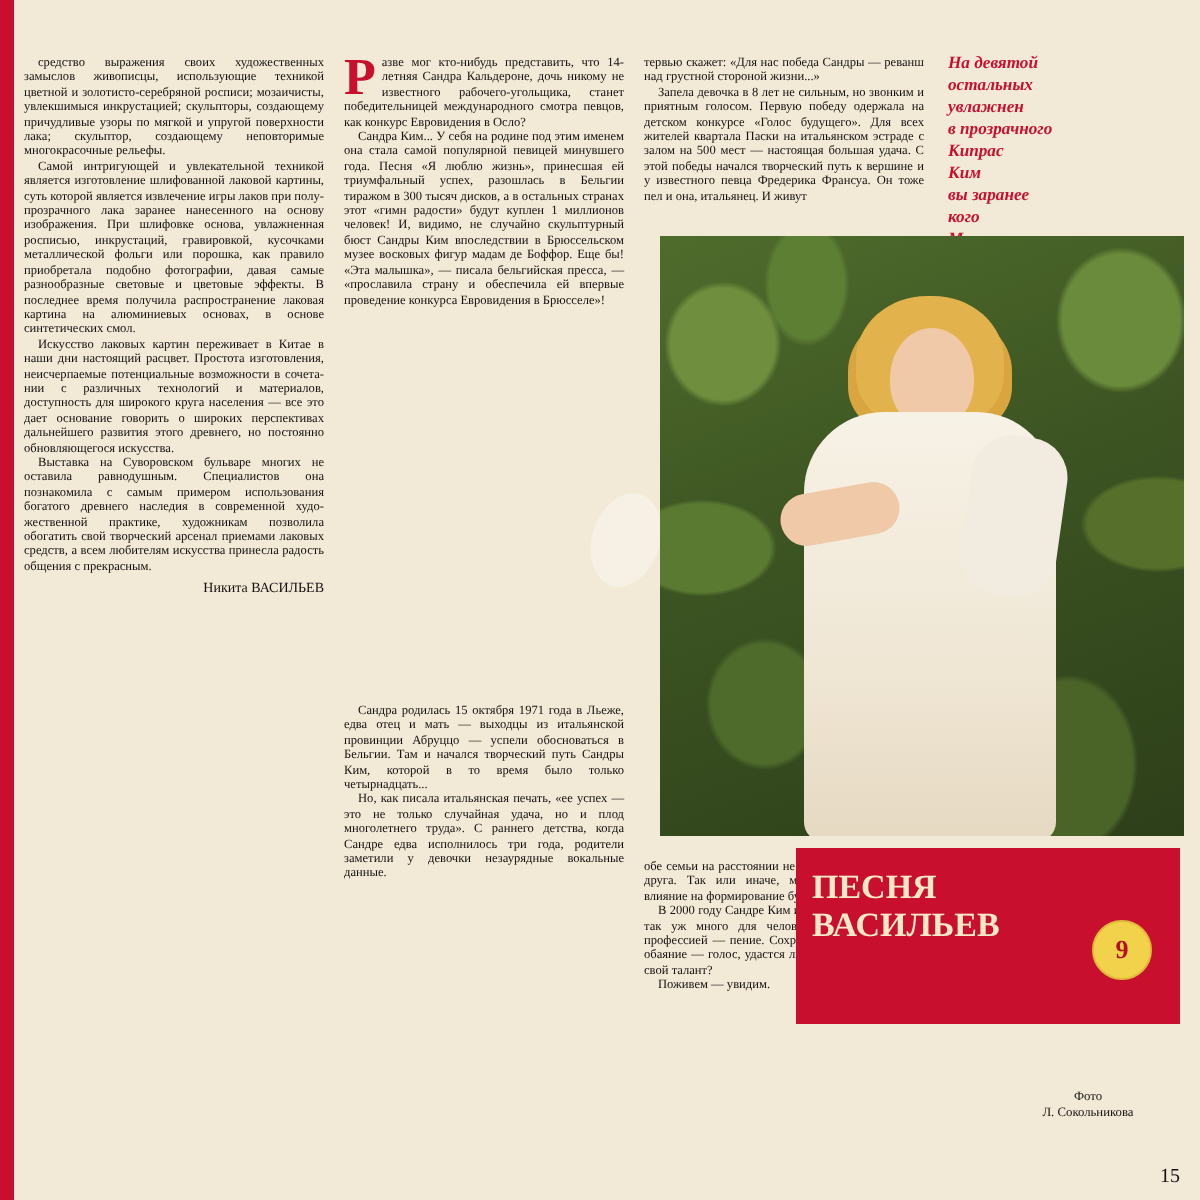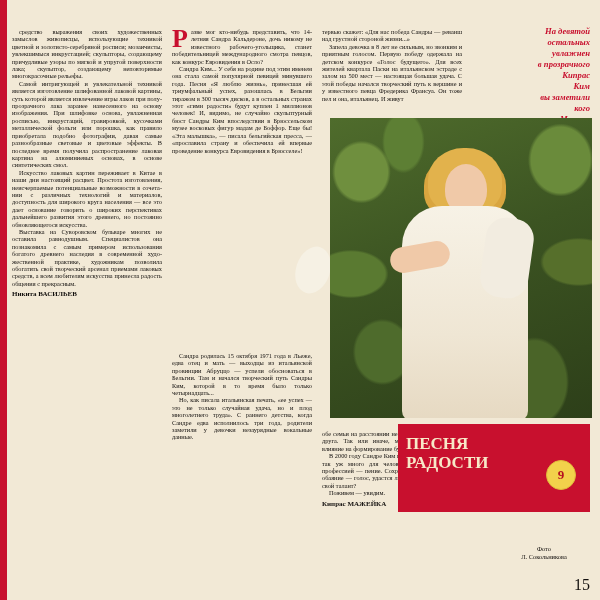--- a/index.html
+++ b/index.html
@@ -49,37 +49,38 @@
     float: left;
     font-family: "Liberation Serif", serif;
     font-size: 26px;
     line-height: 20px;
     font-weight: bold;
     color: #c8102e;
     padding: 1px 3px 0 0;
   }
 
   .byline {
-    font-weight: bold;
+    font-weight: normal;
+    text-align: right;
     font-size: 7px;
     margin-top: 4px;
   }
 
   
   .red-head {
     position: absolute;
     left: 474px;
     top: 26px;
     width: 116px;
     color: #c8102e;
     font-family: "Liberation Serif", serif;
     font-weight: bold;
     font-size: 8.6px;
     line-height: 11px;
-    text-align: right;
+    text-align: left;
     font-style: italic;
   }
 
   
   .photo {
     position: absolute;
     left: 330px;
     top: 118px;
     width: 262px;
     height: 300px;
@@ -181,21 +182,21 @@
     width: 88px;
     font-size: 6.4px;
     line-height: 8px;
     text-align: center;
     color: #14110f;
   }
   .pagenum {
     position: absolute;
     right: 10px;
     bottom: 6px;
-    font-size: 16px;
+    font-size: 10px;
     font-weight: normal;
     color: #14110f;
   }
   .oval-white {
     position: absolute;
     left: 296px; top: 246px;
     width: 34px; height: 48px;
     background: #f6f1e4;
     border-radius: 50%;
     transform: rotate(18deg);
@@ -240,21 +241,21 @@
     <div class="byline">Кипрас МАЖЕЙКА</div>
   </div>
 
   <div class="red-head">
     <div>На девятой</div>
     <div>остальных</div>
     <div>увлажнен</div>
     <div>в прозрачного</div>
     <div>Кипрас</div>
     <div>Ким</div>
-    <div>вы заметили</div>
+    <div>вы заранее</div>
     <div>кого</div>
     <div>Марино</div>
     <div>и Атрия</div>
     <div>«Токийский</div>
     <div>мальчик»</div>
     <div>и «Я люблю</div>
     <div>жизнь».</div>
   </div>
 
   <div class="photo">
@@ -262,21 +263,21 @@
     <div class="figure">
       <div class="hair"></div>
       <div class="face"></div>
       <div class="body"></div>
       <div class="sleeve"></div>
       <div class="arm"></div>
     </div>
   </div>
 
   <div class="masthead">
-    <div class="mtitle">ПЕСНЯ РАДОСТИ</div>
+    <div class="mtitle">ПЕСНЯ ВАСИЛЬЕВ</div>
     <div class="badge">9</div>
   </div>
 
   <div class="photo-credit">
     <div>Фото</div>
     <div>Л. Сокольникова</div>
   </div>
 
   <div class="pagenum">15</div>
 

